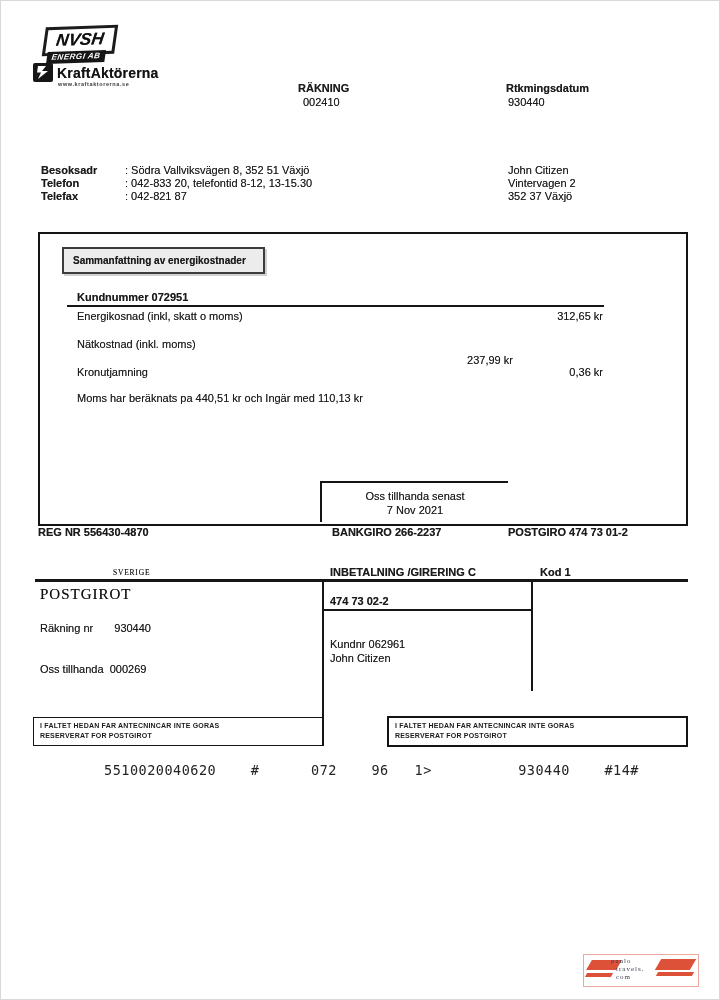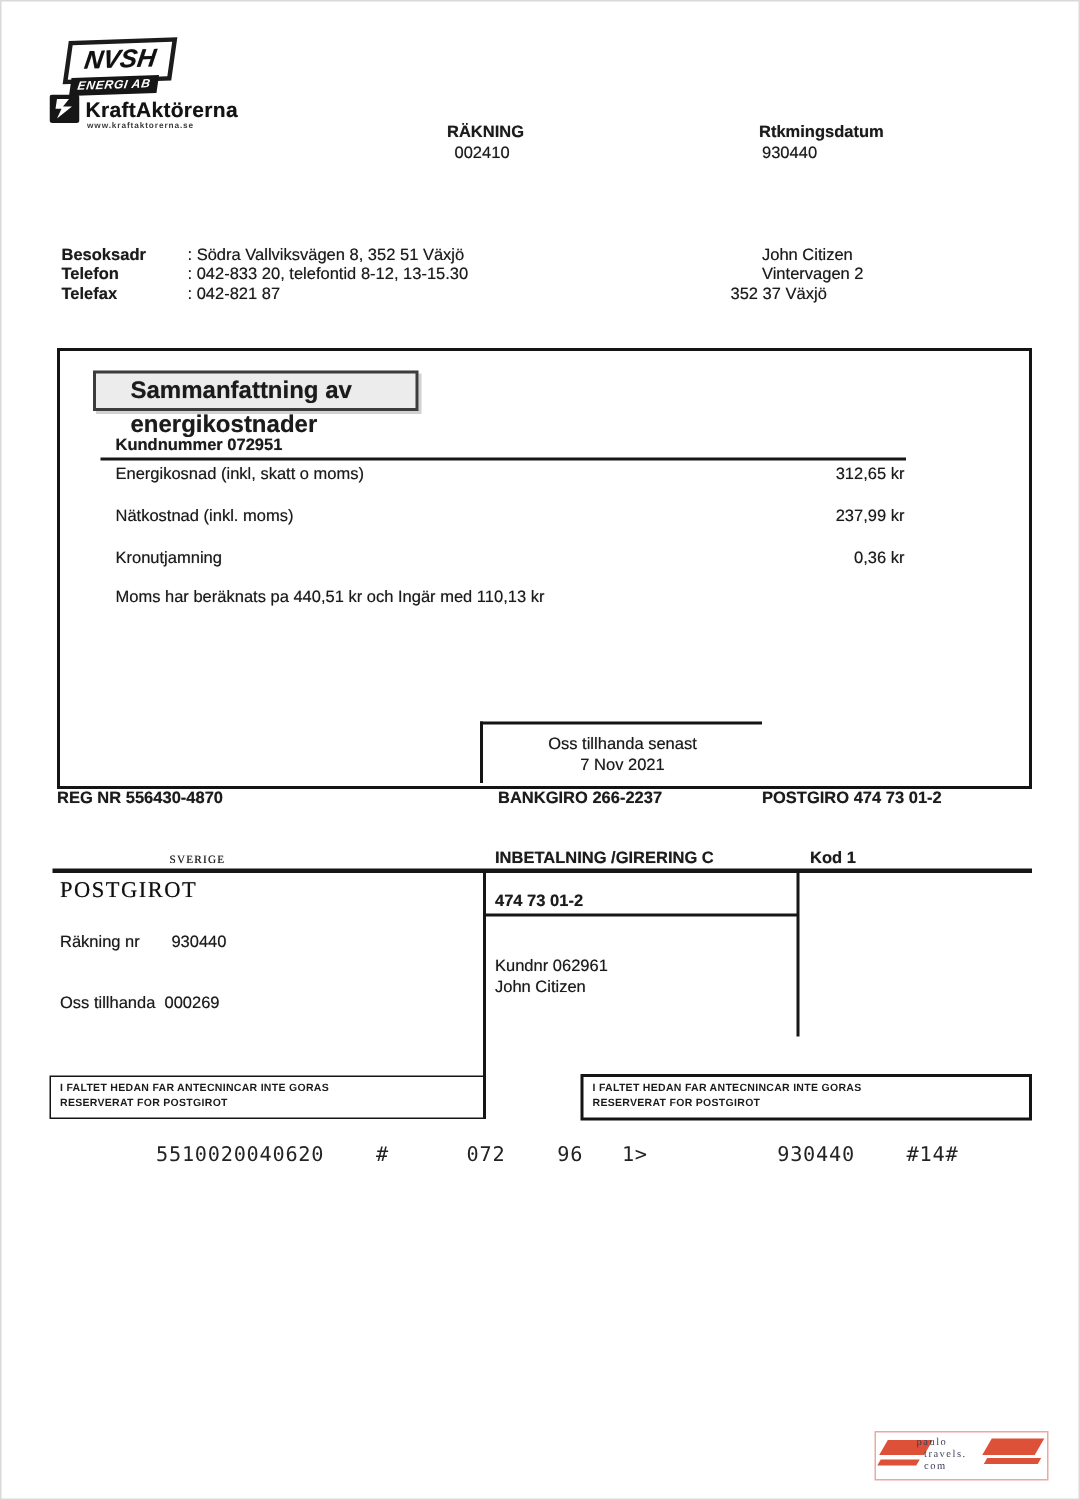--- a/index.html
+++ b/index.html
@@ -27,21 +27,21 @@
     transform:skewX(-10deg) rotate(-2deg);color:#fff;font-style:italic;font-weight:bold;
     font-size:8px;line-height:12px;text-align:center;letter-spacing:.5px;
   }
   .kraft-name{position:absolute;left:57px;top:65px;font-weight:bold;font-size:14px;color:#121212;letter-spacing:.2px;}
   .kraft-url{position:absolute;left:58px;top:81px;font-weight:bold;font-size:5.5px;color:#3a3a3a;letter-spacing:.6px;}
 
   
   .sum-box{position:absolute;left:38px;top:232px;width:646px;height:290px;border:2px solid #141414;}
   .sum-title{
     position:absolute;left:22px;top:13px;width:190px;height:23px;border:2px solid #3c3c3c;
-    background:#ececec;font-weight:bold;font-size:16px;line-height:23px;padding-left:23px;
+    background:#ececec;font-weight:bold;font-size:10px;line-height:23px;padding-left:9px;
     box-shadow:2px 2px 0 rgba(0,0,0,.18);
   }
   .sum-cell{position:absolute;height:41px;width:188px;border-top:2px solid #141414;border-left:2px solid #141414;
     text-align:center;font-size:11px;line-height:14px;padding-top:6px;box-sizing:border-box;}
 
   .resv-box{position:absolute;border:2px solid #141414;font-size:7px;line-height:10px;
     padding:3px 0 0 6px;letter-spacing:.2px;color:#1b1b1b;box-sizing:border-box;font-weight:bold;}
 
   .ocr{position:absolute;left:104px;top:762px;font-family:"DejaVu Sans Mono",monospace;
     font-size:13.5px;color:#232323;white-space:pre;letter-spacing:.5px;}
@@ -77,36 +77,36 @@
 
   <div class="abs fs11 b scan" style="left:41px;top:164px;">Besoksadr</div>
   <div class="abs fs11 scan" style="left:125px;top:164px;">: Södra Vallviksvägen 8, 352 51 Växjö</div>
   <div class="abs fs11 b scan" style="left:41px;top:177px;">Telefon</div>
   <div class="abs fs11 scan" style="left:125px;top:177px;">: 042-833 20, telefontid 8-12, 13-15.30</div>
   <div class="abs fs11 b scan" style="left:41px;top:190px;">Telefax</div>
   <div class="abs fs11 scan" style="left:125px;top:190px;">: 042-821 87</div>
 
   <div class="abs fs11 scan" style="left:508px;top:164px;">John Citizen</div>
   <div class="abs fs11 scan" style="left:508px;top:177px;">Vintervagen 2</div>
-  <div class="abs fs11 scan" style="left:487px;top:190px;">352 37 Växjö</div>
+  <div class="abs fs11 scan" style="left:508px;top:190px;">352 37 Växjö</div>
 
   <div class="sum-box">
     <div class="sum-title scan">Sammanfattning av energikostnader</div>
 
     <div class="abs fs11 b scan" style="left:37px;top:57px;">
       <span>Kundnummer</span>
       <span>072951</span>
     </div>
     <div class="hline" style="left:27px;top:71px;width:537px;height:2px;"></div>
 
     <div class="abs fs11 scan" style="left:37px;top:76px;">Energikosnad (inkl, skatt o moms)</div>
     <div class="abs fs11 scan" style="left:337px;top:76px;width:226px;text-align:right;">312,65 kr</div>
 
     <div class="abs fs11 scan" style="left:37px;top:104px;">Nätkostnad (inkl. moms)</div>
-    <div class="abs fs11 scan" style="left:337px;top:104px;width:226px;text-align:right;">237,99 kr</div>
+    <div class="abs fs11 scan" style="left:337px;top:120px;width:226px;text-align:center;">237,99 kr</div>
 
     <div class="abs fs11 scan" style="left:37px;top:132px;">Kronutjamning</div>
     <div class="abs fs11 scan" style="left:337px;top:132px;width:226px;text-align:right;">0,36 kr</div>
 
     <div class="abs fs11 scan" style="left:37px;top:158px;">Moms har beräknats pa 440,51 kr och Ingär med 110,13 kr</div>
 
     <div class="sum-cell scan" style="left:280px;top:247px;">
       <div>Oss tillhanda senast</div>
       <div>7 Nov 2021</div>
     </div>
@@ -119,21 +119,21 @@
   <div class="abs serif scan" style="left:40px;top:561px;font-size:15px;letter-spacing:1px;color:#101010;margin-top:25px;">POSTGIROT</div>
   <div class="abs serif scan" style="left:113px;top:568px;font-size:7.5px;letter-spacing:.8px;">SVERIGE</div>
   <div class="abs fs11 b scan" style="left:330px;top:566px;">INBETALNING /GIRERING C</div>
   <div class="abs fs11 b scan" style="left:540px;top:566px;">Kod 1</div>
 
   <div class="hline" style="left:35px;top:579px;width:653px;height:2.5px;"></div>
   <div class="vline" style="left:322px;top:581px;width:2px;height:165px;"></div>
   <div class="vline" style="left:531px;top:581px;width:2px;height:110px;"></div>
   <div class="hline" style="left:323px;top:609px;width:209px;height:1.5px;"></div>
 
-  <div class="abs fs11 b scan" style="left:330px;top:595px;">474 73 01-2</div>
+  <div class="abs fs11 b scan" style="left:330px;top:595px;">474 73 02-2</div>
 
   <div class="abs fs11 scan" style="left:40px;top:622px;">
     <span>Räkning nr</span>
     <span style="margin-left:18px;">930440</span>
   </div>
   <div class="abs fs11 scan" style="left:40px;top:663px;">
     <span>Oss tillhanda</span>
     <span style="margin-left:3px;">000269</span>
   </div>
 

